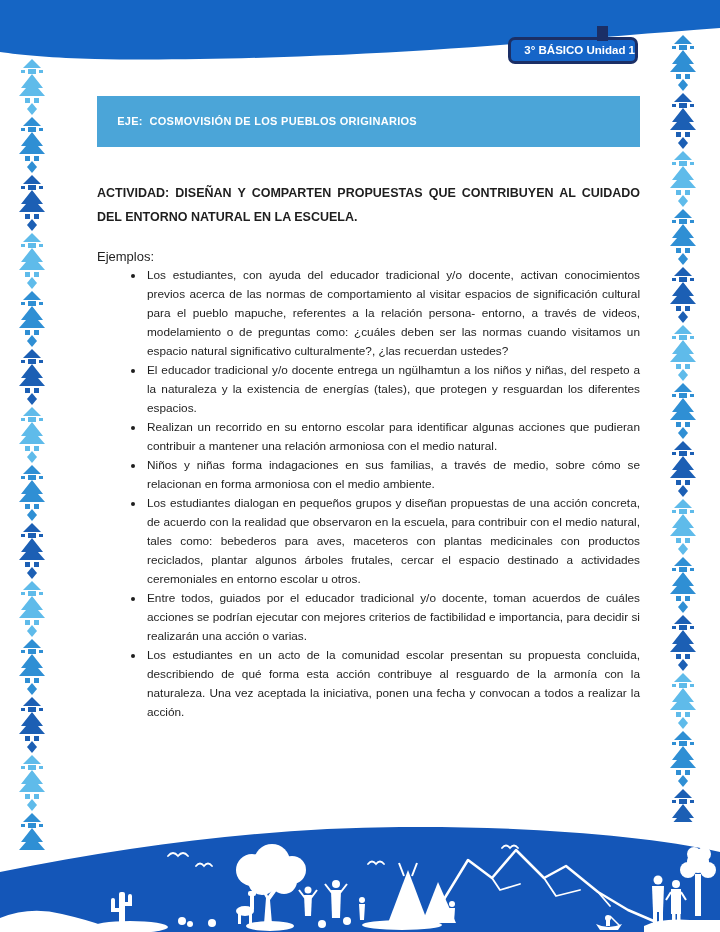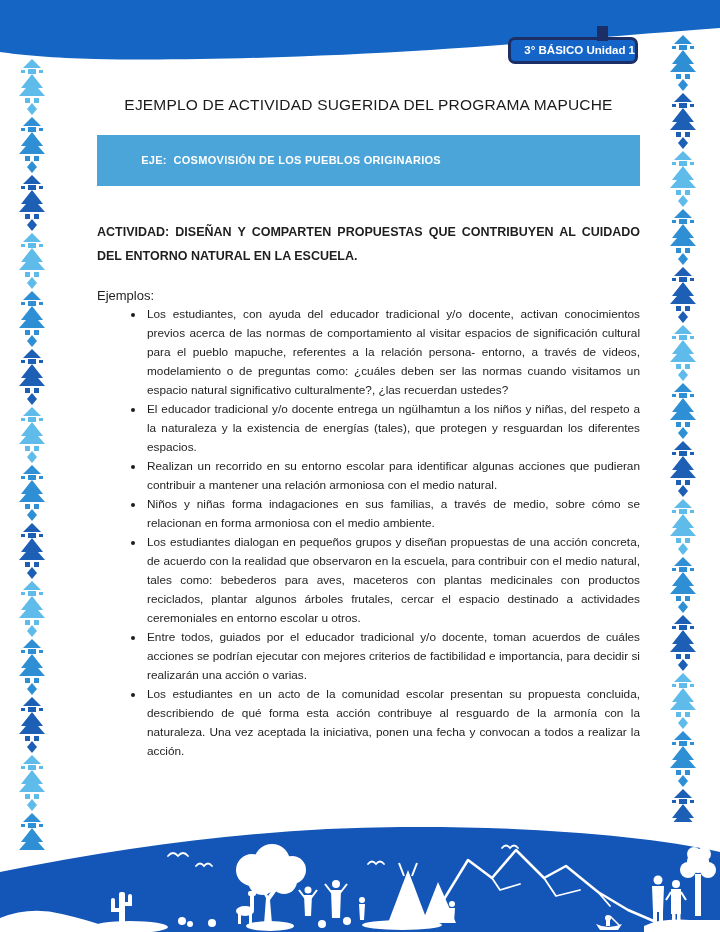--- a/index.html
+++ b/index.html
@@ -17,21 +17,21 @@
   .unit-badge::before{content:"";position:absolute;top:-14px;left:86px;width:11px;height:15px;
     background:var(--badge-border)}
 
   .ornament{position:absolute;width:31px;z-index:1}
   .ornament.left{left:17px;top:58px;height:792px}
   .ornament.right{left:668px;top:34px;height:788px}
 
   .content{position:absolute;left:97px;top:96px;width:543px;color:var(--text-color);z-index:2}
   .page-title{text-align:center;font-size:15.5px;font-weight:500;color:#1b1b1b;letter-spacing:.2px;margin-bottom:21px}
   .eje-banner{background:var(--eje-bar-blue);color:#fff;font-weight:bold;font-size:11px;
-    letter-spacing:.3px;padding:7px 24px 8px;white-space:pre-wrap}
+    letter-spacing:.3px;padding:7px 0 8px;white-space:pre-wrap}
   .activity-text{margin-top:34px;font-size:12.5px;line-height:24px;text-align:justify;font-weight:700}
   .examples-label{margin-top:20px;font-size:13px}
   .examples-list{margin-top:2px;padding-left:48px;list-style:disc outside}
   .examples-list li{font-size:11.8px;line-height:19px;text-align:justify;padding-left:2px}
   .examples-list li b{font-weight:normal}
 
   .footer-art{position:absolute;bottom:0;left:0;width:720px;height:112px;z-index:2}
 </style>
 </head>
 <body>
@@ -86,21 +86,20 @@
           <use href="#motifR" fill="#2F8FD4"></use>
           <use href="#motifR" y="58" fill="#1C5FB4"></use>
           <use href="#motifR" y="116" fill="#5FBBEA"></use>
         </pattern>
       </defs>
       <rect width="31" height="100%" fill="url(#ornR)"></rect>
     </svg>
   </div>
 
   <div class="content">
-    <h1 class="page-title">EJEMPLO DE ACTIVIDAD SUGERIDA DEL PROGRAMA MAPUCHE</h1>
 
     <div class="eje-banner">
       <span>EJE:  COSMOVISIÓN DE LOS PUEBLOS ORIGINARIOS</span>
     </div>
 
     <p class="activity-text">ACTIVIDAD: DISEÑAN Y COMPARTEN PROPUESTAS QUE CONTRIBUYEN AL CUIDADO DEL ENTORNO NATURAL EN LA ESCUELA.</p>
 
     <p class="examples-label">Ejemplos:</p>
 
     <ul class="examples-list">

